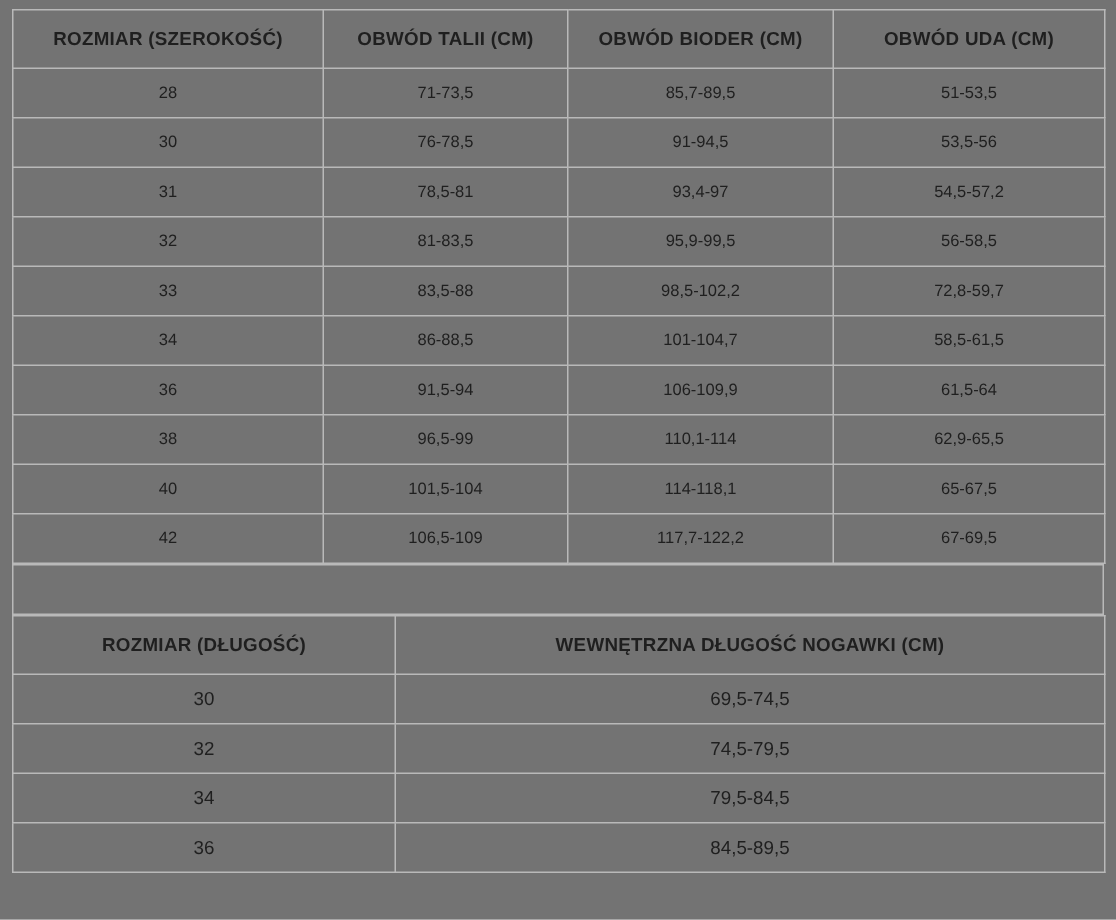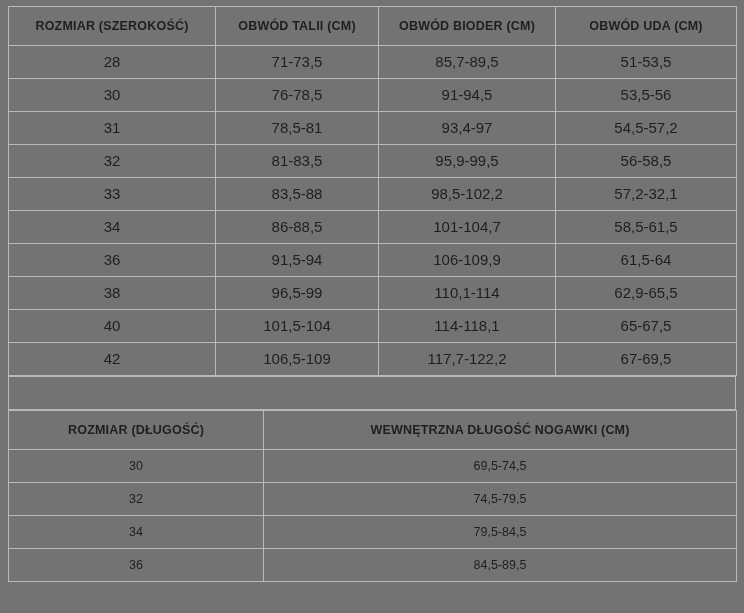--- a/index.html
+++ b/index.html
@@ -24,21 +24,21 @@
   table.size-table {
     border-collapse: collapse;
     width: 728px;
     table-layout: fixed;
   }
   table.size-table td,
   table.size-table th {
     border: 1px solid #b9b9b9;
     text-align: center;
     vertical-align: middle;
-    font-size: 15px;
+    font-size: 11px;
     font-weight: normal;
     color: #1f1f1f;
     padding: 0;
     height: 32px;
     line-height: 1.15;
   }
   table.size-table th {
     font-weight: bold;
     font-size: 12.5px;
     letter-spacing: 0.2px;
@@ -124,21 +124,21 @@
       <tr>
         <td>32</td>
         <td>81-83,5</td>
         <td>95,9-99,5</td>
         <td>56-58,5</td>
       </tr>
       <tr>
         <td>33</td>
         <td>83,5-88</td>
         <td>98,5-102,2</td>
-        <td>57,2-32,1</td>
+        <td>72,8-59,7</td>
       </tr>
       <tr>
         <td>34</td>
         <td>86-88,5</td>
         <td>101-104,7</td>
         <td>58,5-61,5</td>
       </tr>
       <tr>
         <td>36</td>
         <td>91,5-94</td>

